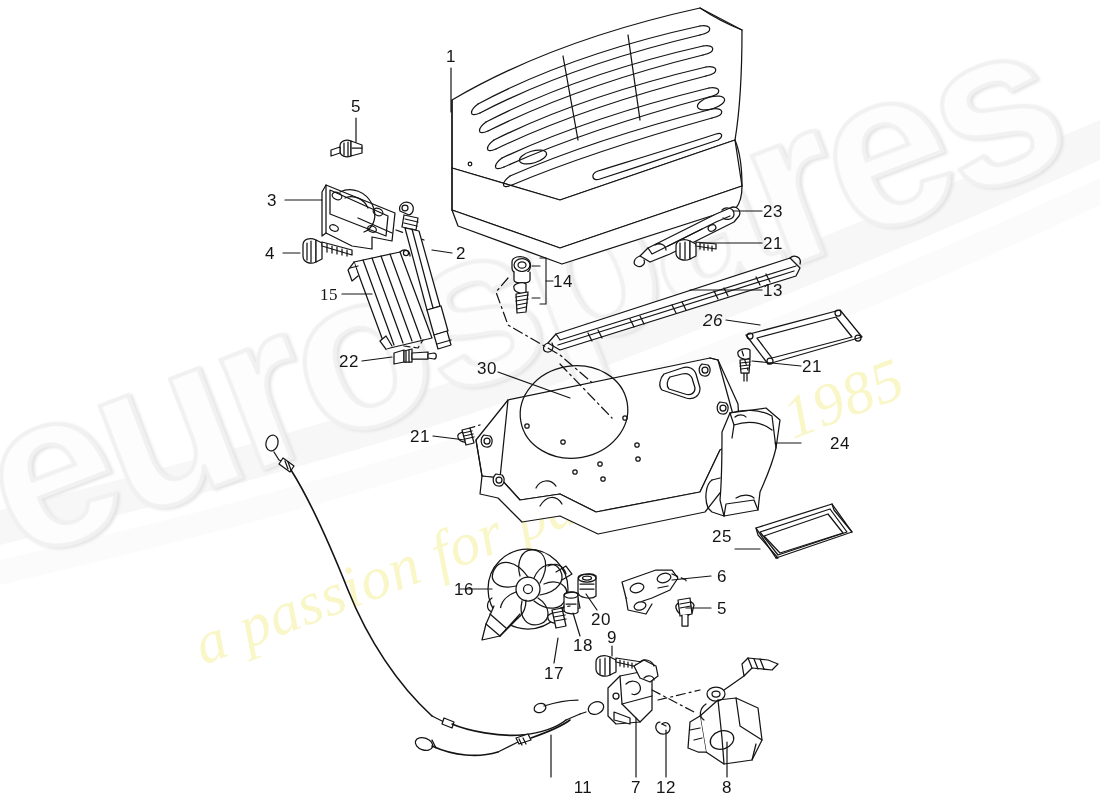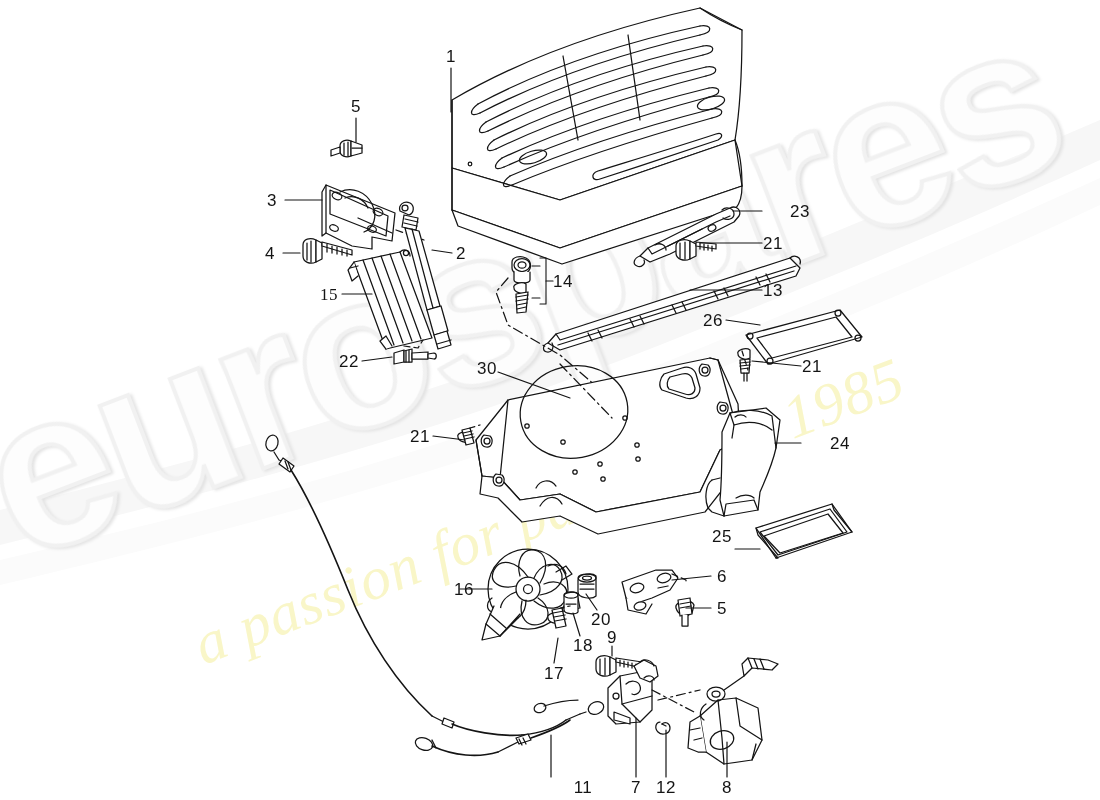--- a/index.html
+++ b/index.html
@@ -454,24 +454,24 @@
 
   <div id="callout-layer">
       <div class="callout-num" style="left: 451px; top: 56px;">1</div>
       <div class="callout-num" style="left: 356px; top: 106px;">5</div>
       <div class="callout-num" style="left: 272px; top: 200px;">3</div>
       <div class="callout-num" style="left: 270px; top: 253px;">4</div>
       <div class="callout-num" style="left: 461px; top: 253px;">2</div>
       <div class="callout-num" style="left: 329px; top: 294px; font-family: Liberation Serif, serif;">15</div>
       <div class="callout-num" style="left: 349px; top: 361px;">22</div>
       <div class="callout-num" style="left: 563px; top: 281px;">14</div>
-      <div class="callout-num" style="left: 800px; top: 211px;">23</div>
+      <div class="callout-num" style="left: 773px; top: 211px;">23</div>
       <div class="callout-num" style="left: 773px; top: 243px;">21</div>
       <div class="callout-num" style="left: 773px; top: 290px;">13</div>
-      <div class="callout-num" style="left: 713px; top: 320px;">26</div>
+      <div class="callout-num" style="left: 713px; top: 320px; font-style: italic;">26</div>
       <div class="callout-num" style="left: 812px; top: 366px;">21</div>
       <div class="callout-num" style="left: 487px; top: 368px;">30</div>
       <div class="callout-num" style="left: 420px; top: 436px;">21</div>
       <div class="callout-num" style="left: 840px; top: 443px;">24</div>
       <div class="callout-num" style="left: 722px; top: 536px;">25</div>
       <div class="callout-num" style="left: 464px; top: 589px;">16</div>
       <div class="callout-num" style="left: 601px; top: 619px;">20</div>
       <div class="callout-num" style="left: 583px; top: 645px;">18</div>
       <div class="callout-num" style="left: 554px; top: 673px;">17</div>
       <div class="callout-num" style="left: 612px; top: 637px;">9</div>

